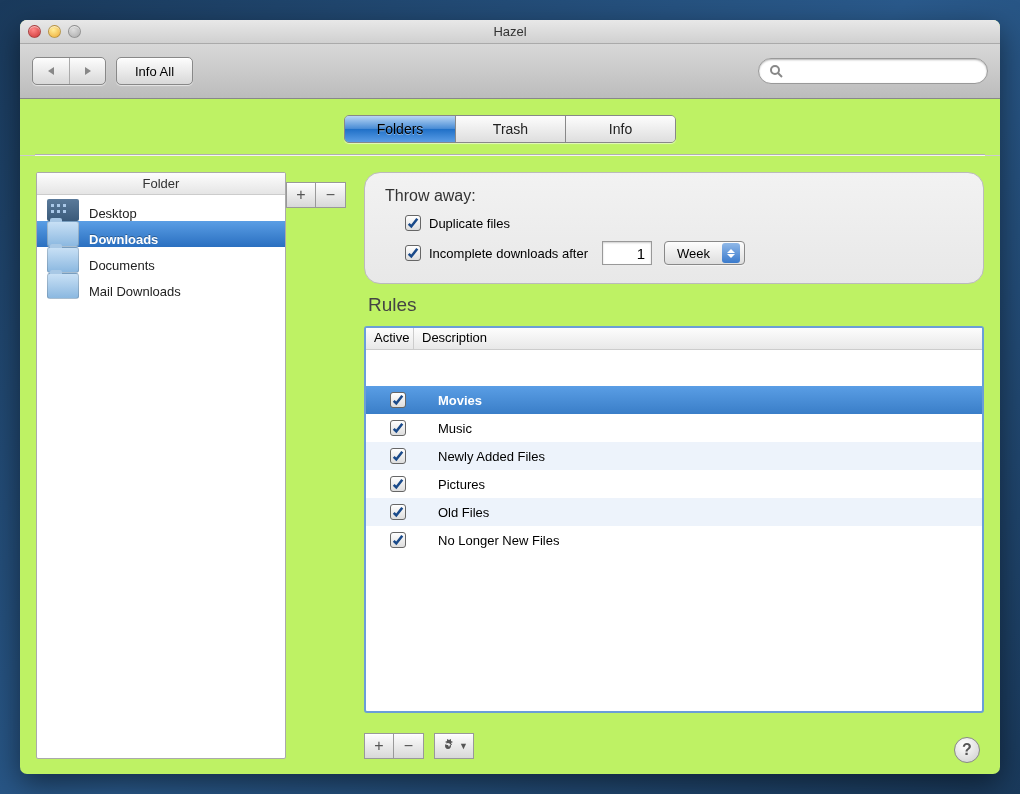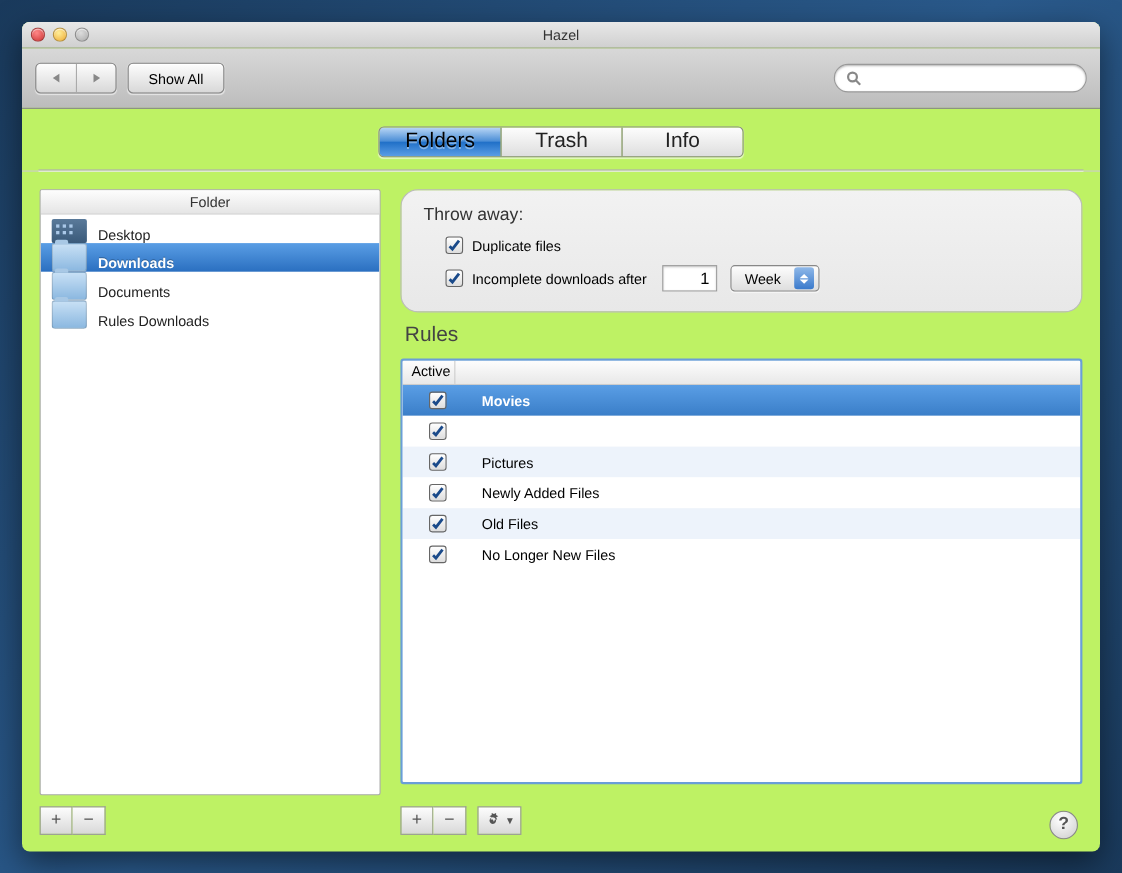--- a/index.html
+++ b/index.html
@@ -133,40 +133,40 @@
       overflow: hidden;
       box-shadow: 0 1px 1px rgba(255,255,255,0.6);
     }
     .seg-item {
       min-width: 110px;
       height: 26px;
       display: flex;
       align-items: center;
       justify-content: center;
       background: linear-gradient(#fdfdfd, #dedede);
-      font-size: 19px;
+      font-size: 14px;
       color: #222;
     }
     .seg-item + .seg-item { border-left: 1px solid #888; }
     .seg-item.active {
       background: linear-gradient(#b8d6f5, #4a8dd6 48%, #1f6fc7 50%, #5a9de5);
       color: #000;
       text-shadow: 0 1px 0 rgba(255,255,255,0.4);
     }
     .content {
       display: flex;
       gap: 18px;
       padding: 16px;
       height: calc(100% - 24px - 55px - 56px);
       position: relative;
     }
     .sidebar {
       width: 310px;
       display: flex;
-      flex-direction: column;
+      flex-direction: row;
     }
     .list-box {
       flex: 1;
       background: #fff;
       border: 1px solid #aaa;
       border-radius: 2px;
       display: flex;
       flex-direction: column;
       overflow: hidden;
     }
@@ -338,20 +338,21 @@
       display: flex;
       background: linear-gradient(#fdfdfd, #e8e8e8);
       border-bottom: 1px solid #ccc;
       height: 22px;
       font-size: 13px;
     }
     .rules-hdr .col-act { width: 48px; border-right: 1px solid #ccc; padding: 2px 8px; }
     .rules-hdr .col-desc { flex: 1; padding: 2px 8px; }
     .rules-list {
       flex: 1;
+      margin-top: 36px;
     }
     .rule-row {
       display: flex;
       align-items: center;
       height: 28px;
       font-size: 16px;
     }
     .rule-row:nth-child(odd) { background: #edf3fb; }
     .rule-row:nth-child(even) { background: #fff; }
     .rule-row.selected {
@@ -400,21 +401,21 @@
             <path d="M9 2 L3 6 L9 10 Z" fill="#888"></path>
           </svg>
       </div>
       <div class="nav-half">
         <svg width="12" height="12">
             <path d="M3 2 L9 6 L3 10 Z" fill="#888"></path>
           </svg>
       </div>
     </div>
     <div class="aqua-btn">
-      <span>Show All</span>
+      <span>Info All</span>
     </div>
     <div class="search-field">
       <svg width="14" height="14" viewBox="0 0 14 14">
           <circle cx="6" cy="6" r="4" fill="none" stroke="#888" stroke-width="2"></circle>
           <line x1="9" y1="9" x2="13" y2="13" stroke="#888" stroke-width="2"></line>
         </svg>
       <input type="text" placeholder="" style="">
     </div>
   </div>
 
@@ -439,21 +440,21 @@
             <div class="folder-row selected">
               <div class="folder-icon"></div>
               <span>Downloads</span>
             </div>
             <div class="folder-row">
               <div class="folder-icon"></div>
               <span>Documents</span>
             </div>
             <div class="folder-row">
               <div class="folder-icon"></div>
-              <span>Rules Downloads</span>
+              <span>Mail Downloads</span>
             </div>
           </div>
       </div>
       <div class="btn-strip">
         <div class="sq-btn">+</div>
         <div class="sq-btn">−</div>
       </div>
     </div>
 
     <div class="right-col">
@@ -481,60 +482,62 @@
             <div class="arrows"></div>
           </div>
         </div>
       </div>
 
       <div class="rules-label">Rules</div>
 
       <div class="rules-box">
         <div class="rules-hdr">
           <div class="col-act">Active</div>
+          <div class="col-desc">Description</div>
         </div>
         <div class="rules-list" id="rules-list">
             <div class="rule-row selected">
               <div class="col-act">
                 <div class="checkbox checked">
                   <svg viewBox="0 0 14 14">
                     <polyline points="2,8 5,11 12,2"></polyline>
                   </svg>
                 </div>
               </div>
               <div class="col-desc">Movies</div>
             </div>
             <div class="rule-row">
               <div class="col-act">
                 <div class="checkbox checked">
                   <svg viewBox="0 0 14 14">
                     <polyline points="2,8 5,11 12,2"></polyline>
                   </svg>
                 </div>
               </div>
+              <div class="col-desc">Music</div>
+            </div>
+            <div class="rule-row">
+              <div class="col-act">
+                <div class="checkbox checked">
+                  <svg viewBox="0 0 14 14">
+                    <polyline points="2,8 5,11 12,2"></polyline>
+                  </svg>
+                </div>
+              </div>
+              <div class="col-desc">Newly Added Files</div>
             </div>
             <div class="rule-row">
               <div class="col-act">
                 <div class="checkbox checked">
                   <svg viewBox="0 0 14 14">
                     <polyline points="2,8 5,11 12,2"></polyline>
                   </svg>
                 </div>
               </div>
               <div class="col-desc">Pictures</div>
-            </div>
-            <div class="rule-row">
-              <div class="col-act">
-                <div class="checkbox checked">
-                  <svg viewBox="0 0 14 14">
-                    <polyline points="2,8 5,11 12,2"></polyline>
-                  </svg>
-                </div>
-              </div>
-              <div class="col-desc">Newly Added Files</div>
             </div>
             <div class="rule-row">
               <div class="col-act">
                 <div class="checkbox checked">
                   <svg viewBox="0 0 14 14">
                     <polyline points="2,8 5,11 12,2"></polyline>
                   </svg>
                 </div>
               </div>
               <div class="col-desc">Old Files</div>

